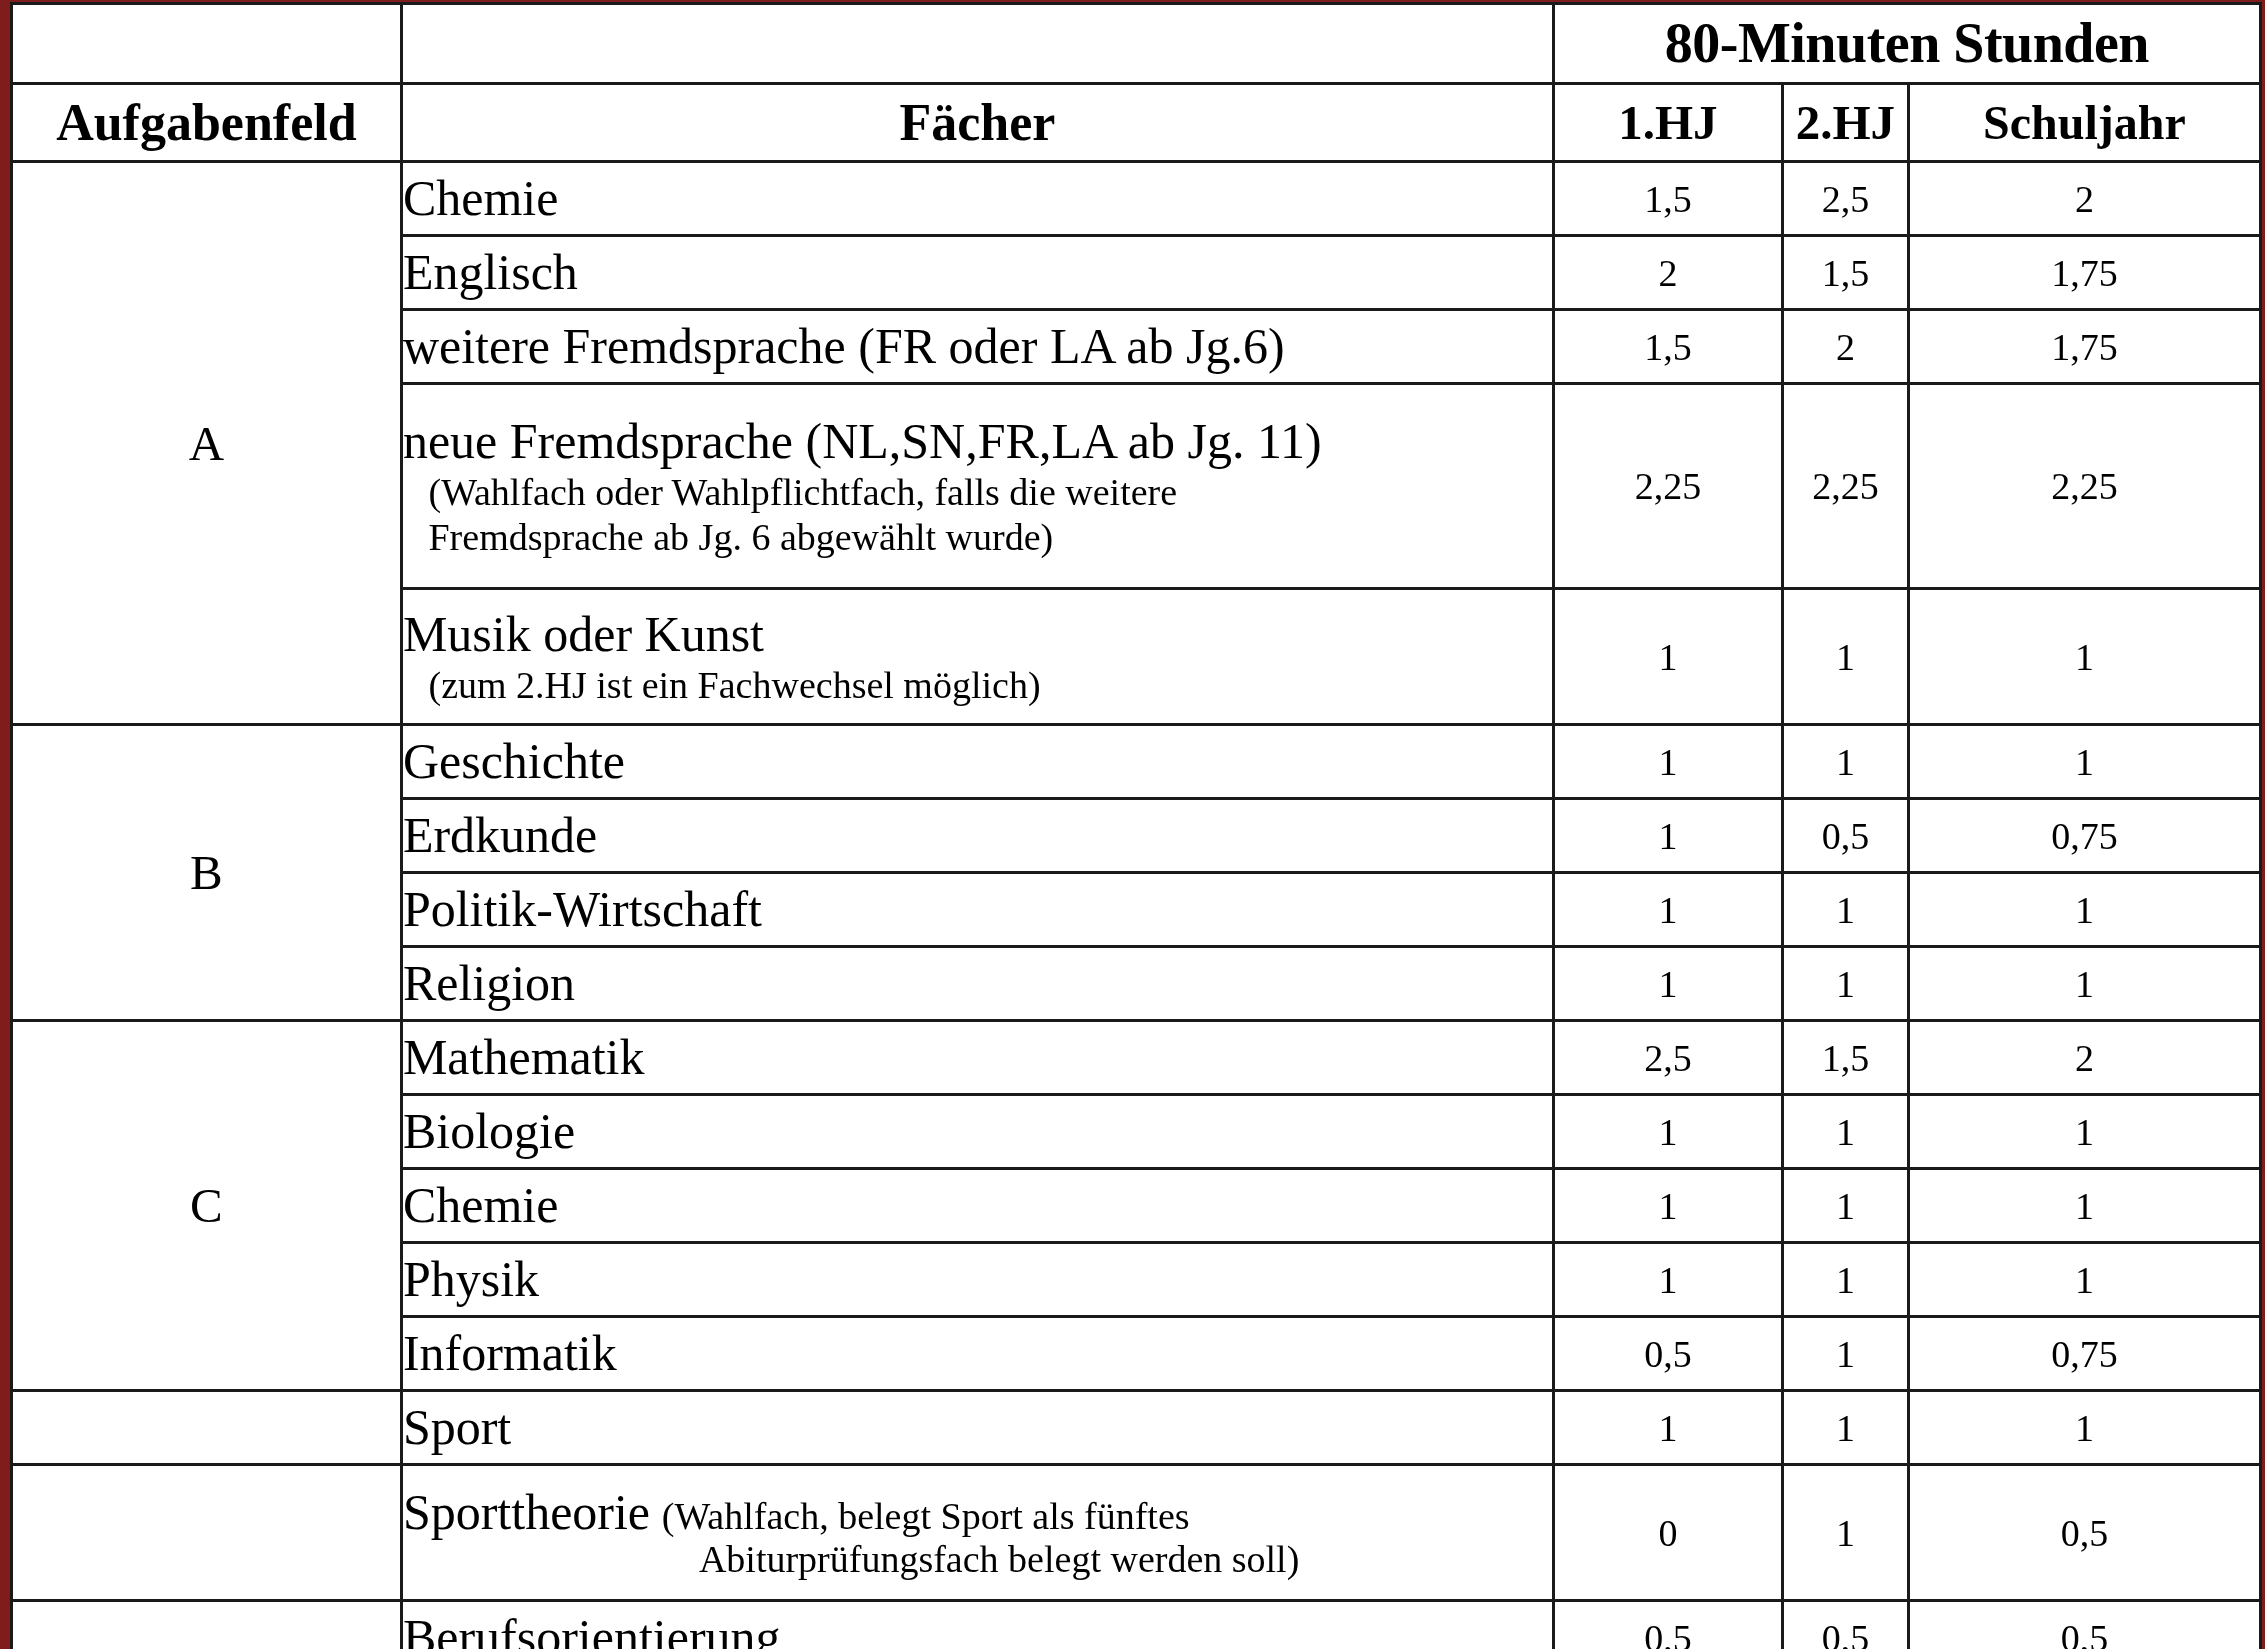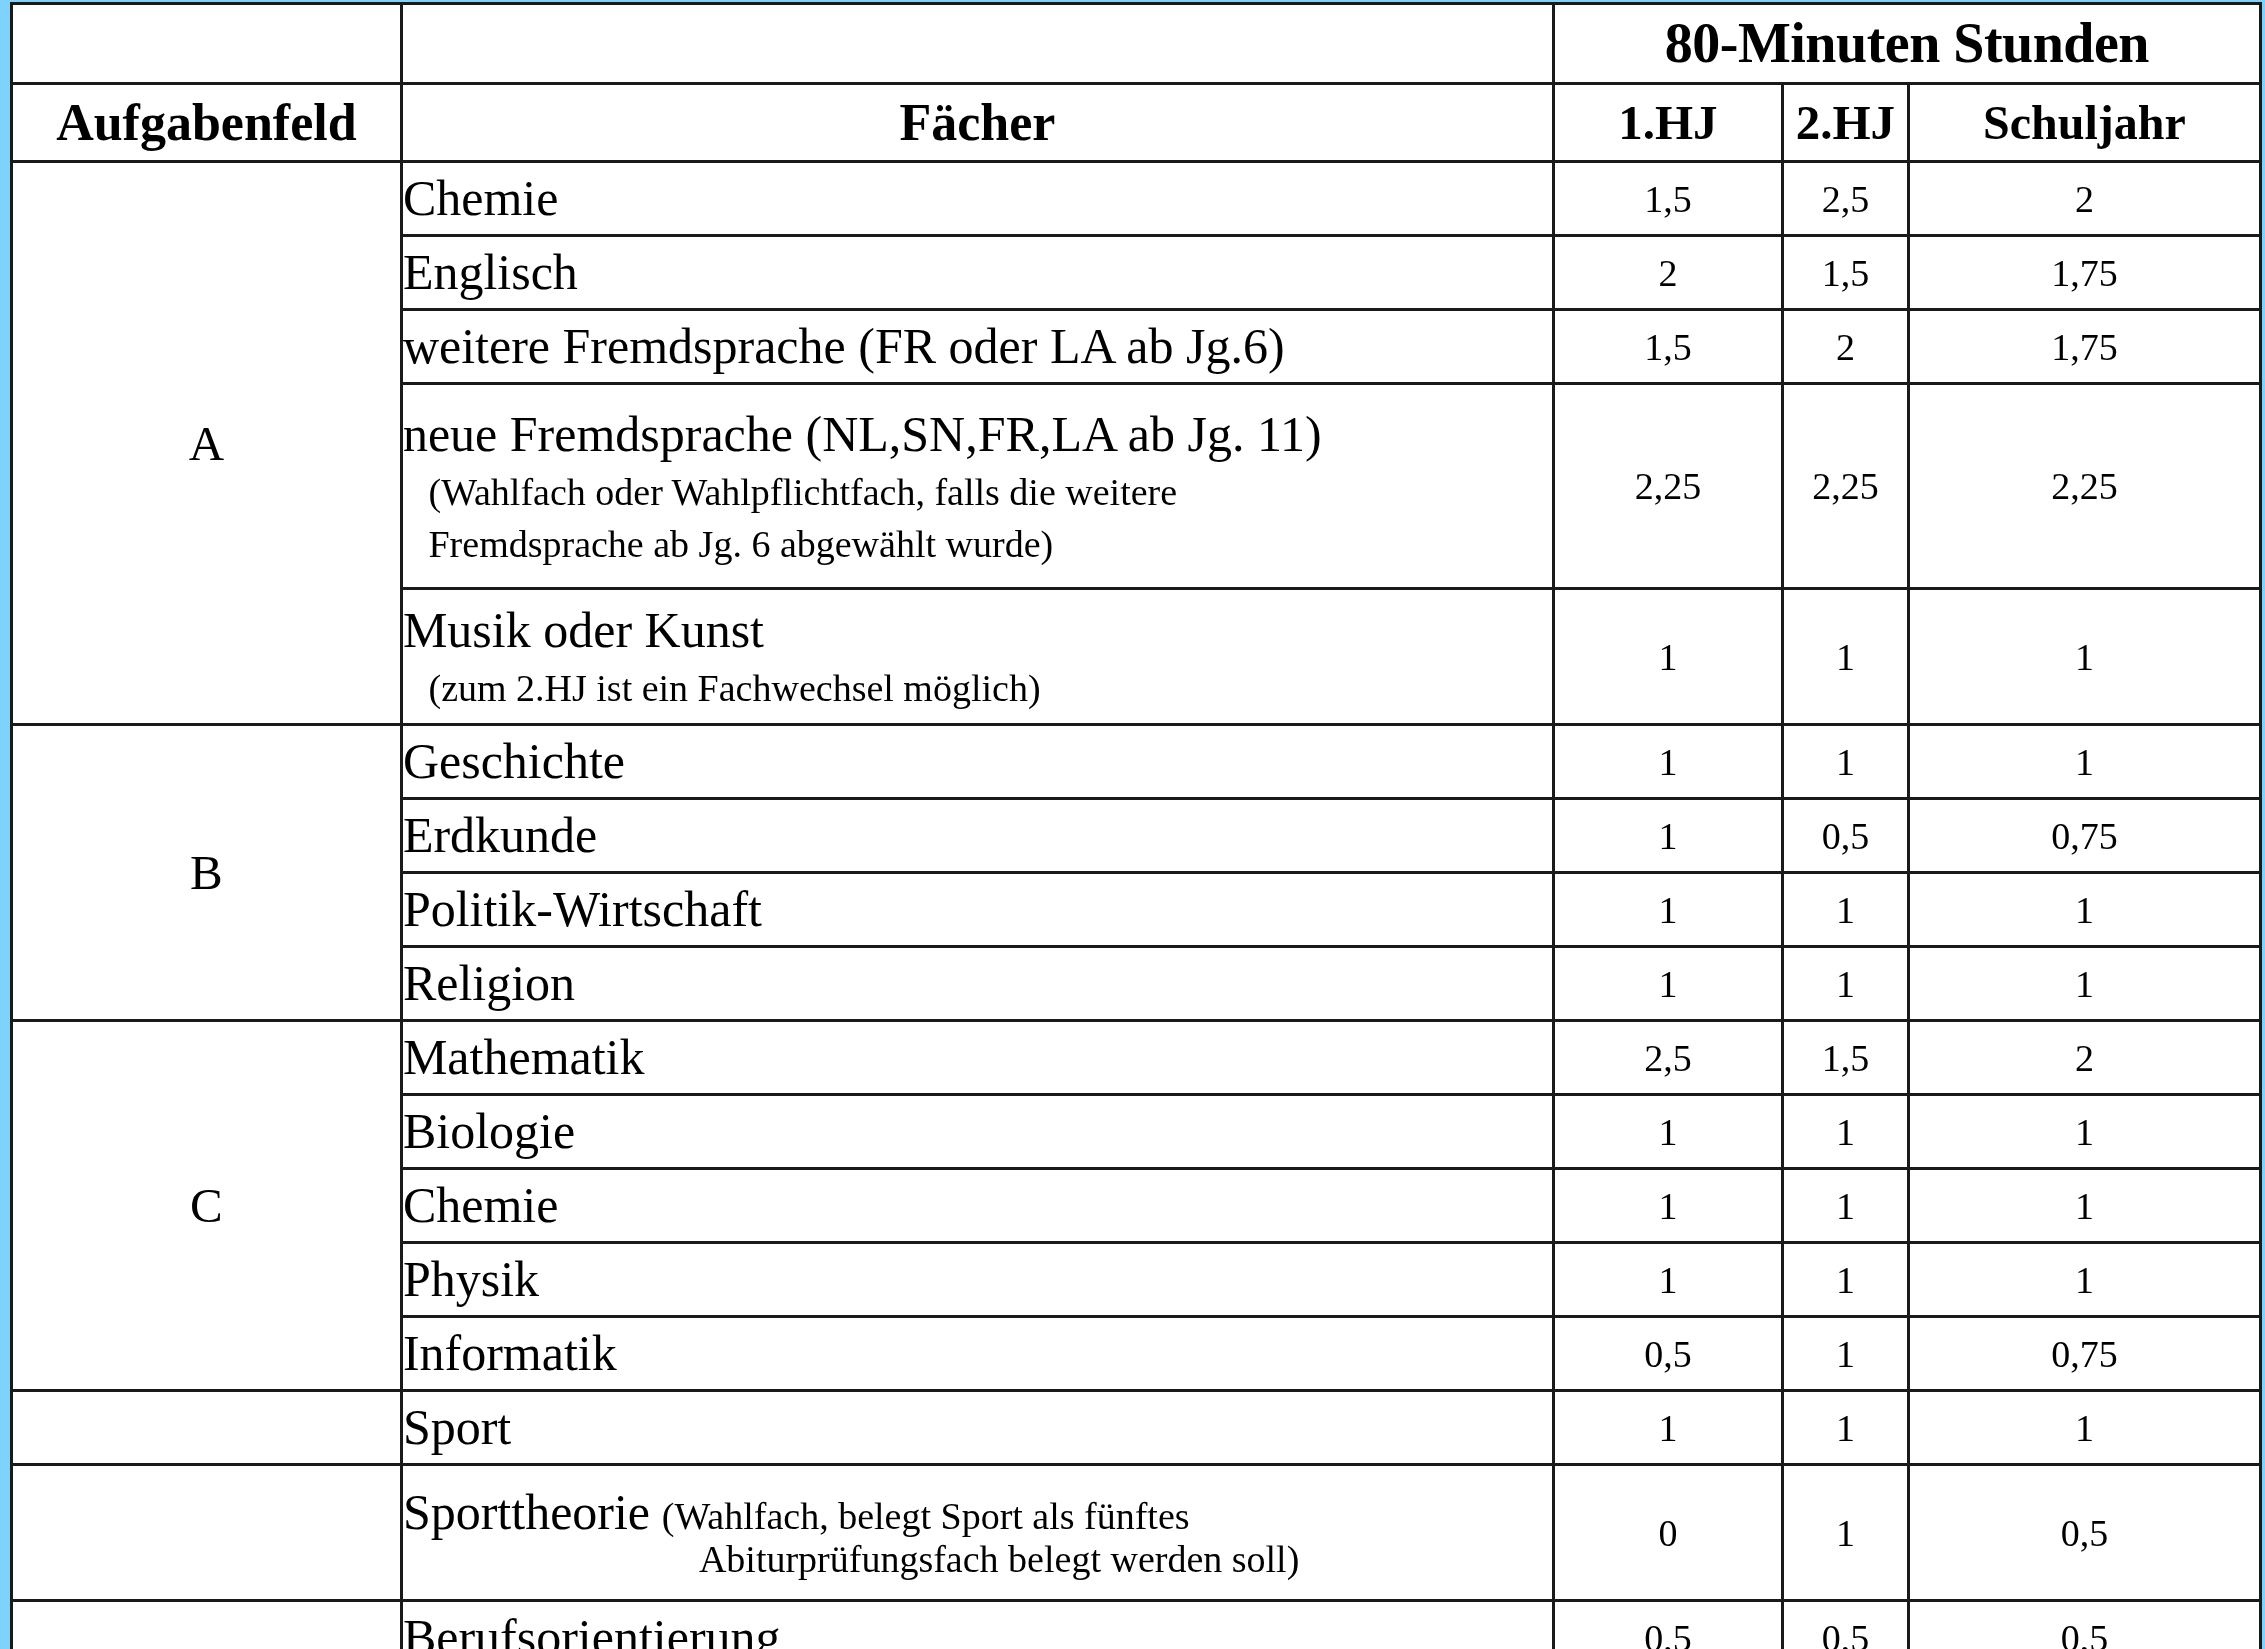--- a/index.html
+++ b/index.html
@@ -9,21 +9,21 @@
   }
   body {
     font-family: "Liberation Serif", "DejaVu Serif", serif;
     color: #000000;
     -webkit-font-smoothing: antialiased;
   }
   #page {
     position: relative;
     width: 2266px;
     height: 1649px;
-    background: #7dd3fc;
+    background: #7f1d1d;
     overflow: hidden;
     text-decoration: underline;
   }
   
   table.curriculum {
     position: absolute;
     left: 9.9px;
     top: 2px;
     width: 2248px;
     border-collapse: collapse;
@@ -98,21 +98,21 @@
     height: 71px;
   }
   td.subject .main {
     display: block;
     white-space: nowrap;
   }
   td.subject .note {
     display: block;
     font-size: 38px;
     padding-left: 25.6px;
-    margin-top: 11px;
+    margin-top: 4px;
     white-space: nowrap;
   }
   td.subject .note.indent2 {
   }
   td.subject.inline-note .main {
     display: inline;
   }
   td.subject.inline-note .note {
     display: inline;
     padding-left: 11.8px;

